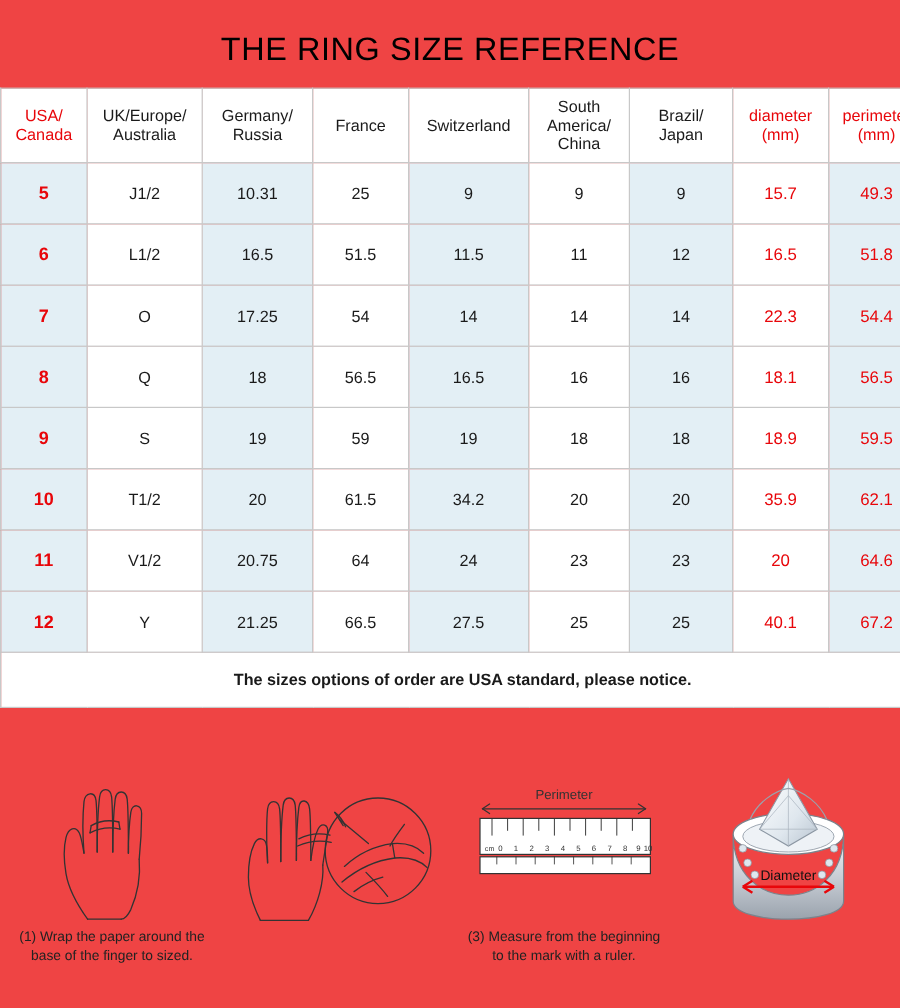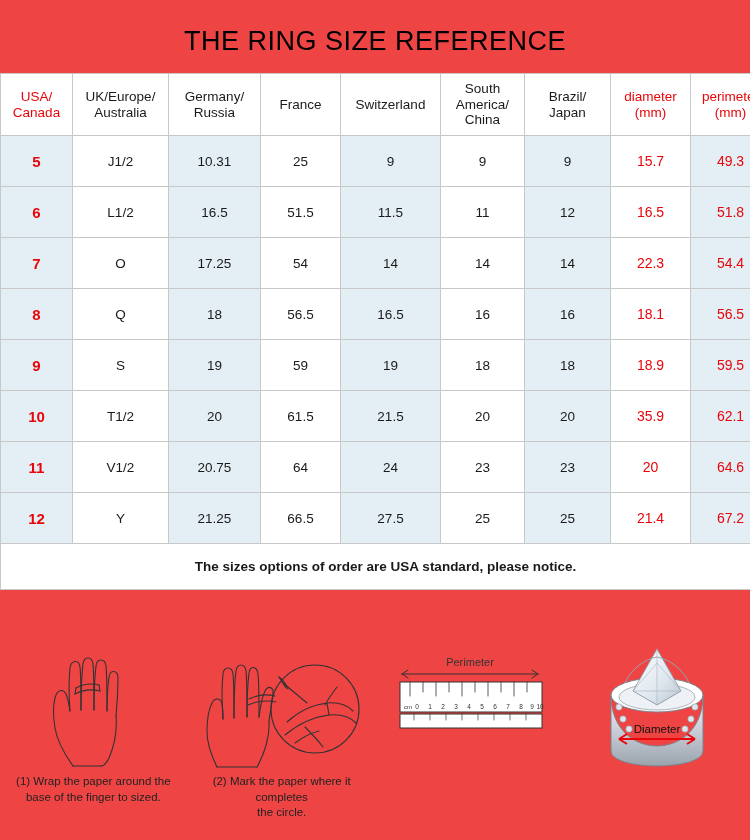--- a/index.html
+++ b/index.html
@@ -199,21 +199,21 @@
         <td>18</td>
         <td class="shade">18</td>
         <td class="red">18.9</td>
         <td class="shade red">59.5</td>
       </tr>
       <tr>
         <td class="shade redbold">10</td>
         <td>T1/2</td>
         <td class="shade">20</td>
         <td>61.5</td>
-        <td class="shade">21.5</td>
+        <td class="shade">34.2</td>
         <td>20</td>
         <td class="shade">20</td>
         <td class="red">35.9</td>
         <td class="shade red">62.1</td>
       </tr>
       <tr>
         <td class="shade redbold">11</td>
         <td>V1/2</td>
         <td class="shade">20.75</td>
         <td>64</td>
@@ -224,21 +224,21 @@
         <td class="shade red">64.6</td>
       </tr>
       <tr>
         <td class="shade redbold">12</td>
         <td>Y</td>
         <td class="shade">21.25</td>
         <td>66.5</td>
         <td class="shade">27.5</td>
         <td>25</td>
         <td class="shade">25</td>
-        <td class="red">21.4</td>
+        <td class="red">40.1</td>
         <td class="shade red">67.2</td>
       </tr>
       <tr class="note-row">
         <td colspan="9">The sizes options of order are USA standard, please notice.</td>
       </tr>
     </tbody>
   </table>
 
   <div class="steps">
 
@@ -284,24 +284,20 @@
             <path d="M92 30 L99 41 L96 36 Z" fill="#333"></path>
             <path d="M92 30 C96 33 99 37 101 42"></path>
             <path d="M100 75 C112 64 124 58 140 56 C152 55 160 58 166 64"></path>
             <path d="M98 88 C110 78 126 70 142 68 C154 67 163 70 169 76"></path>
             <path d="M142 68 L140 56"></path>
             <path d="M118 80 C124 86 130 92 136 100"></path>
             <path d="M108 96 C116 90 124 86 132 84"></path>
             <path d="M150 40 C144 48 140 54 138 58"></path>
           </g>
         </svg>
-      </div>
-      <div class="cap">
-        <span>(2) Mark the paper where it completes</span><br>
-        <span>the circle.</span>
       </div>
     </div>
 
     <div class="step">
       <div class="art">
         <svg width="172" height="120" viewBox="0 0 172 120">
           <g fill="none" stroke="#333" stroke-width="1" stroke-linecap="round">
             <line x1="18" y1="26" x2="154" y2="26"></line>
             <path d="M18 26 l6 -4 M18 26 l6 4"></path>
             <path d="M154 26 l-6 -4 M154 26 l-6 4"></path>
@@ -340,20 +336,24 @@
               <line x1="62" y1="66" x2="62" y2="72"></line>
               <line x1="78" y1="66" x2="78" y2="72"></line>
               <line x1="94" y1="66" x2="94" y2="72"></line>
               <line x1="110" y1="66" x2="110" y2="72"></line>
               <line x1="126" y1="66" x2="126" y2="72"></line>
               <line x1="142" y1="66" x2="142" y2="72"></line>
             </g>
           </g>
         </svg>
       </div>
+      <div class="cap">
+        <span>(3) Measure from the beginning</span><br>
+        <span>to the mark with a ruler.</span>
+      </div>
     </div>
 
     <div class="step">
       <div class="art">
         <svg width="180" height="150" viewBox="0 0 180 150">
           <defs>
             <linearGradient id="ringg" x1="0" y1="0" x2="0" y2="1">
               <stop offset="0%" stop-color="#f2f4f7"></stop>
               <stop offset="50%" stop-color="#c9ced6"></stop>
               <stop offset="100%" stop-color="#9aa3ad"></stop>

